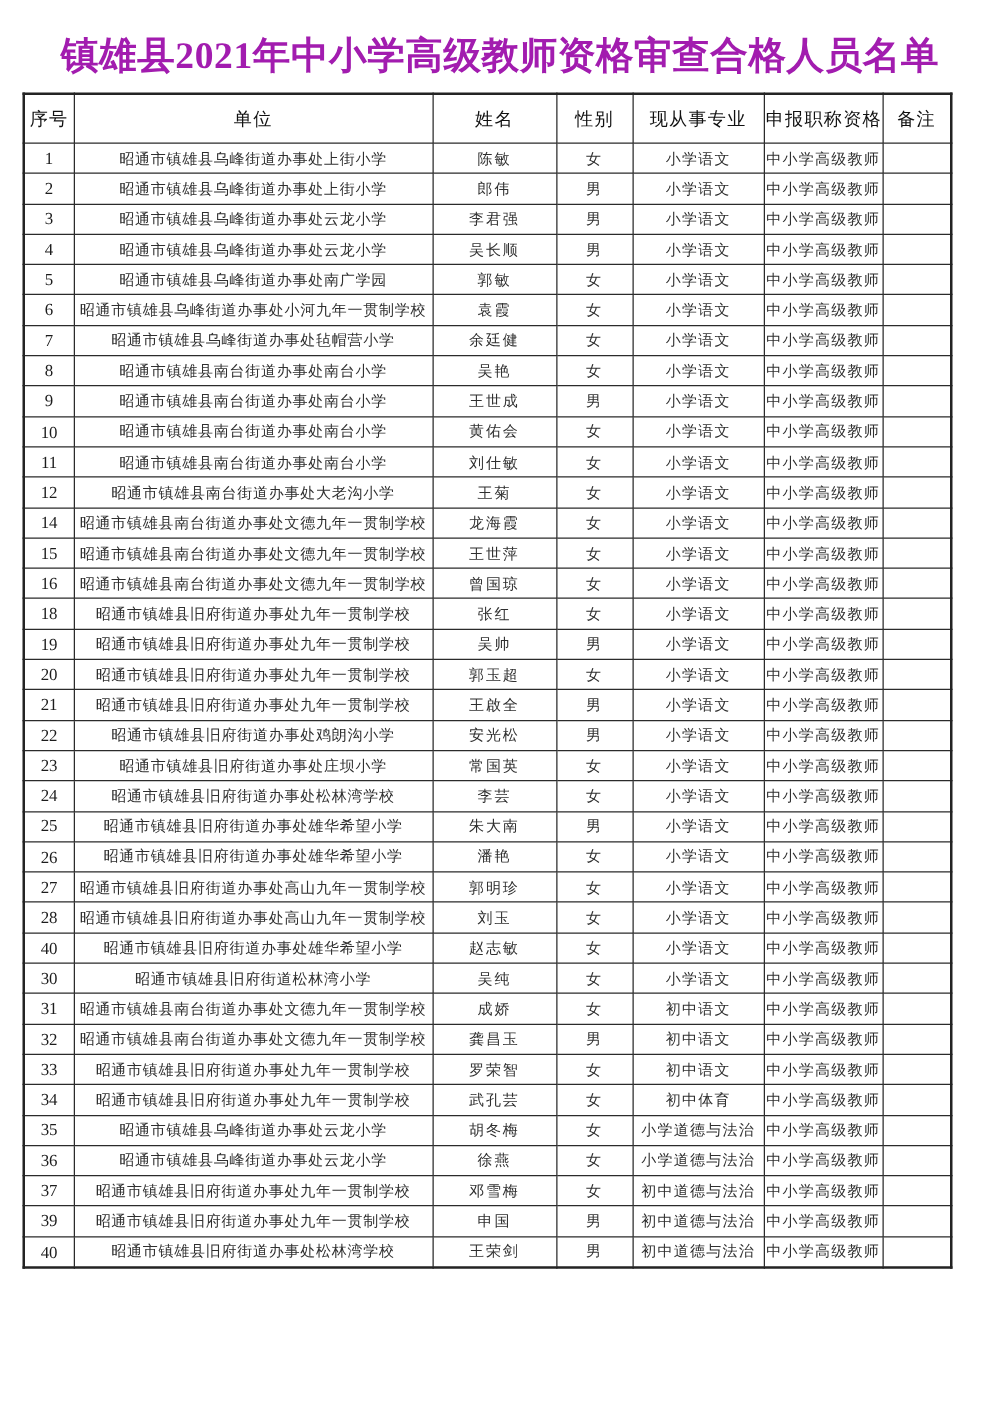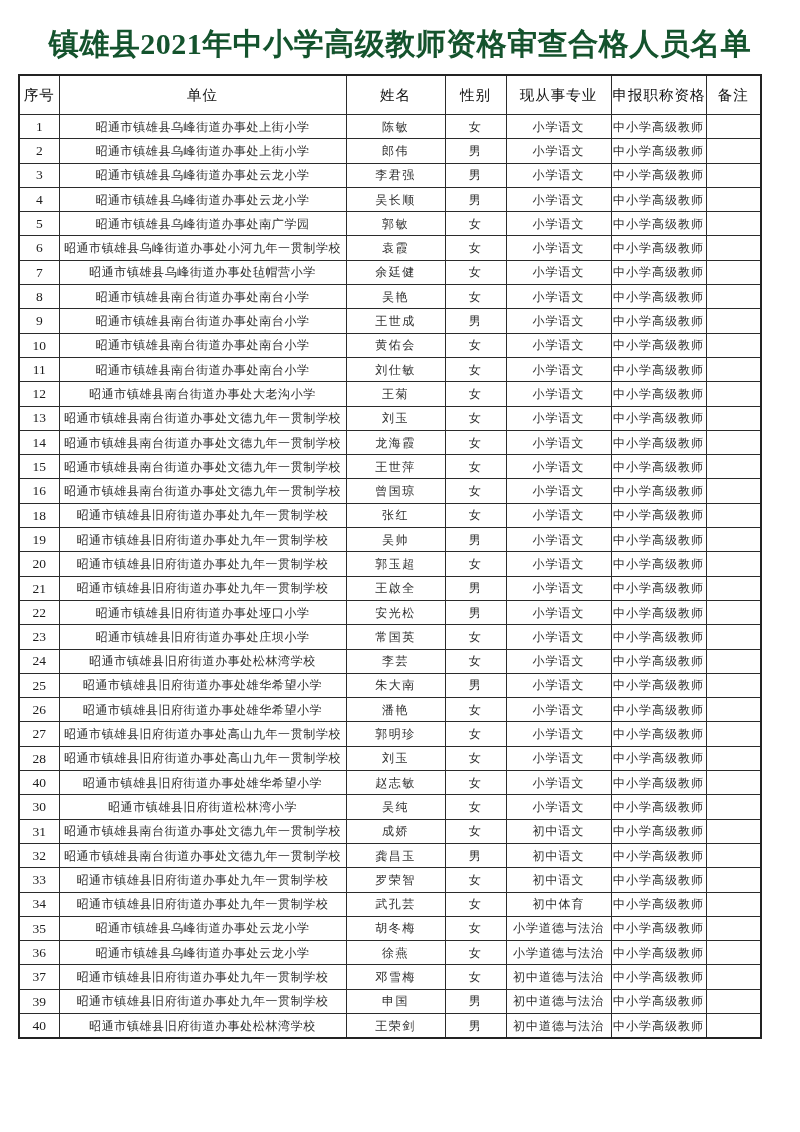--- a/index.html
+++ b/index.html
@@ -19,21 +19,21 @@
     height: 1132px;
     box-sizing: border-box;
     padding-top: 24px;
   }
   .doc-title {
     margin: 0 0 9px 0;
     text-align: center;
     font-size: 30px;
     font-weight: 900;
     letter-spacing: 0.5px;
-    color: #14532d;
+    color: #a21caf;
     font-family: "Liberation Serif", "DejaVu Serif", serif;
   }
   table.roster {
     margin-left: 18px;
     width: 742px;
     border-collapse: collapse;
     table-layout: fixed;
     border: 2px solid #232323;
   }
   table.roster th, table.roster td {
@@ -210,29 +210,20 @@
         <tr>
       <td class="col-no">12</td>
       <td class="col-unit">昭通市镇雄县南台街道办事处大老沟小学</td>
       <td class="col-name">王菊</td>
       <td class="col-gender">女</td>
       <td class="col-major">小学语文</td>
       <td class="col-title">中小学高级教师</td>
       <td class="col-remark"></td>
     </tr>
         <tr>
-      <td class="col-no">13</td>
-      <td class="col-unit">昭通市镇雄县南台街道办事处文德九年一贯制学校</td>
-      <td class="col-name">刘玉</td>
-      <td class="col-gender">女</td>
-      <td class="col-major">小学语文</td>
-      <td class="col-title">中小学高级教师</td>
-      <td class="col-remark"></td>
-    </tr>
-        <tr>
       <td class="col-no">14</td>
       <td class="col-unit">昭通市镇雄县南台街道办事处文德九年一贯制学校</td>
       <td class="col-name">龙海霞</td>
       <td class="col-gender">女</td>
       <td class="col-major">小学语文</td>
       <td class="col-title">中小学高级教师</td>
       <td class="col-remark"></td>
     </tr>
         <tr>
       <td class="col-no">15</td>
@@ -283,21 +274,21 @@
       <td class="col-no">21</td>
       <td class="col-unit">昭通市镇雄县旧府街道办事处九年一贯制学校</td>
       <td class="col-name">王啟全</td>
       <td class="col-gender">男</td>
       <td class="col-major">小学语文</td>
       <td class="col-title">中小学高级教师</td>
       <td class="col-remark"></td>
     </tr>
         <tr>
       <td class="col-no">22</td>
-      <td class="col-unit">昭通市镇雄县旧府街道办事处垭口小学</td>
+      <td class="col-unit">昭通市镇雄县旧府街道办事处鸡朗沟小学</td>
       <td class="col-name">安光松</td>
       <td class="col-gender">男</td>
       <td class="col-major">小学语文</td>
       <td class="col-title">中小学高级教师</td>
       <td class="col-remark"></td>
     </tr>
         <tr>
       <td class="col-no">23</td>
       <td class="col-unit">昭通市镇雄县旧府街道办事处庄坝小学</td>
       <td class="col-name">常国英</td>

